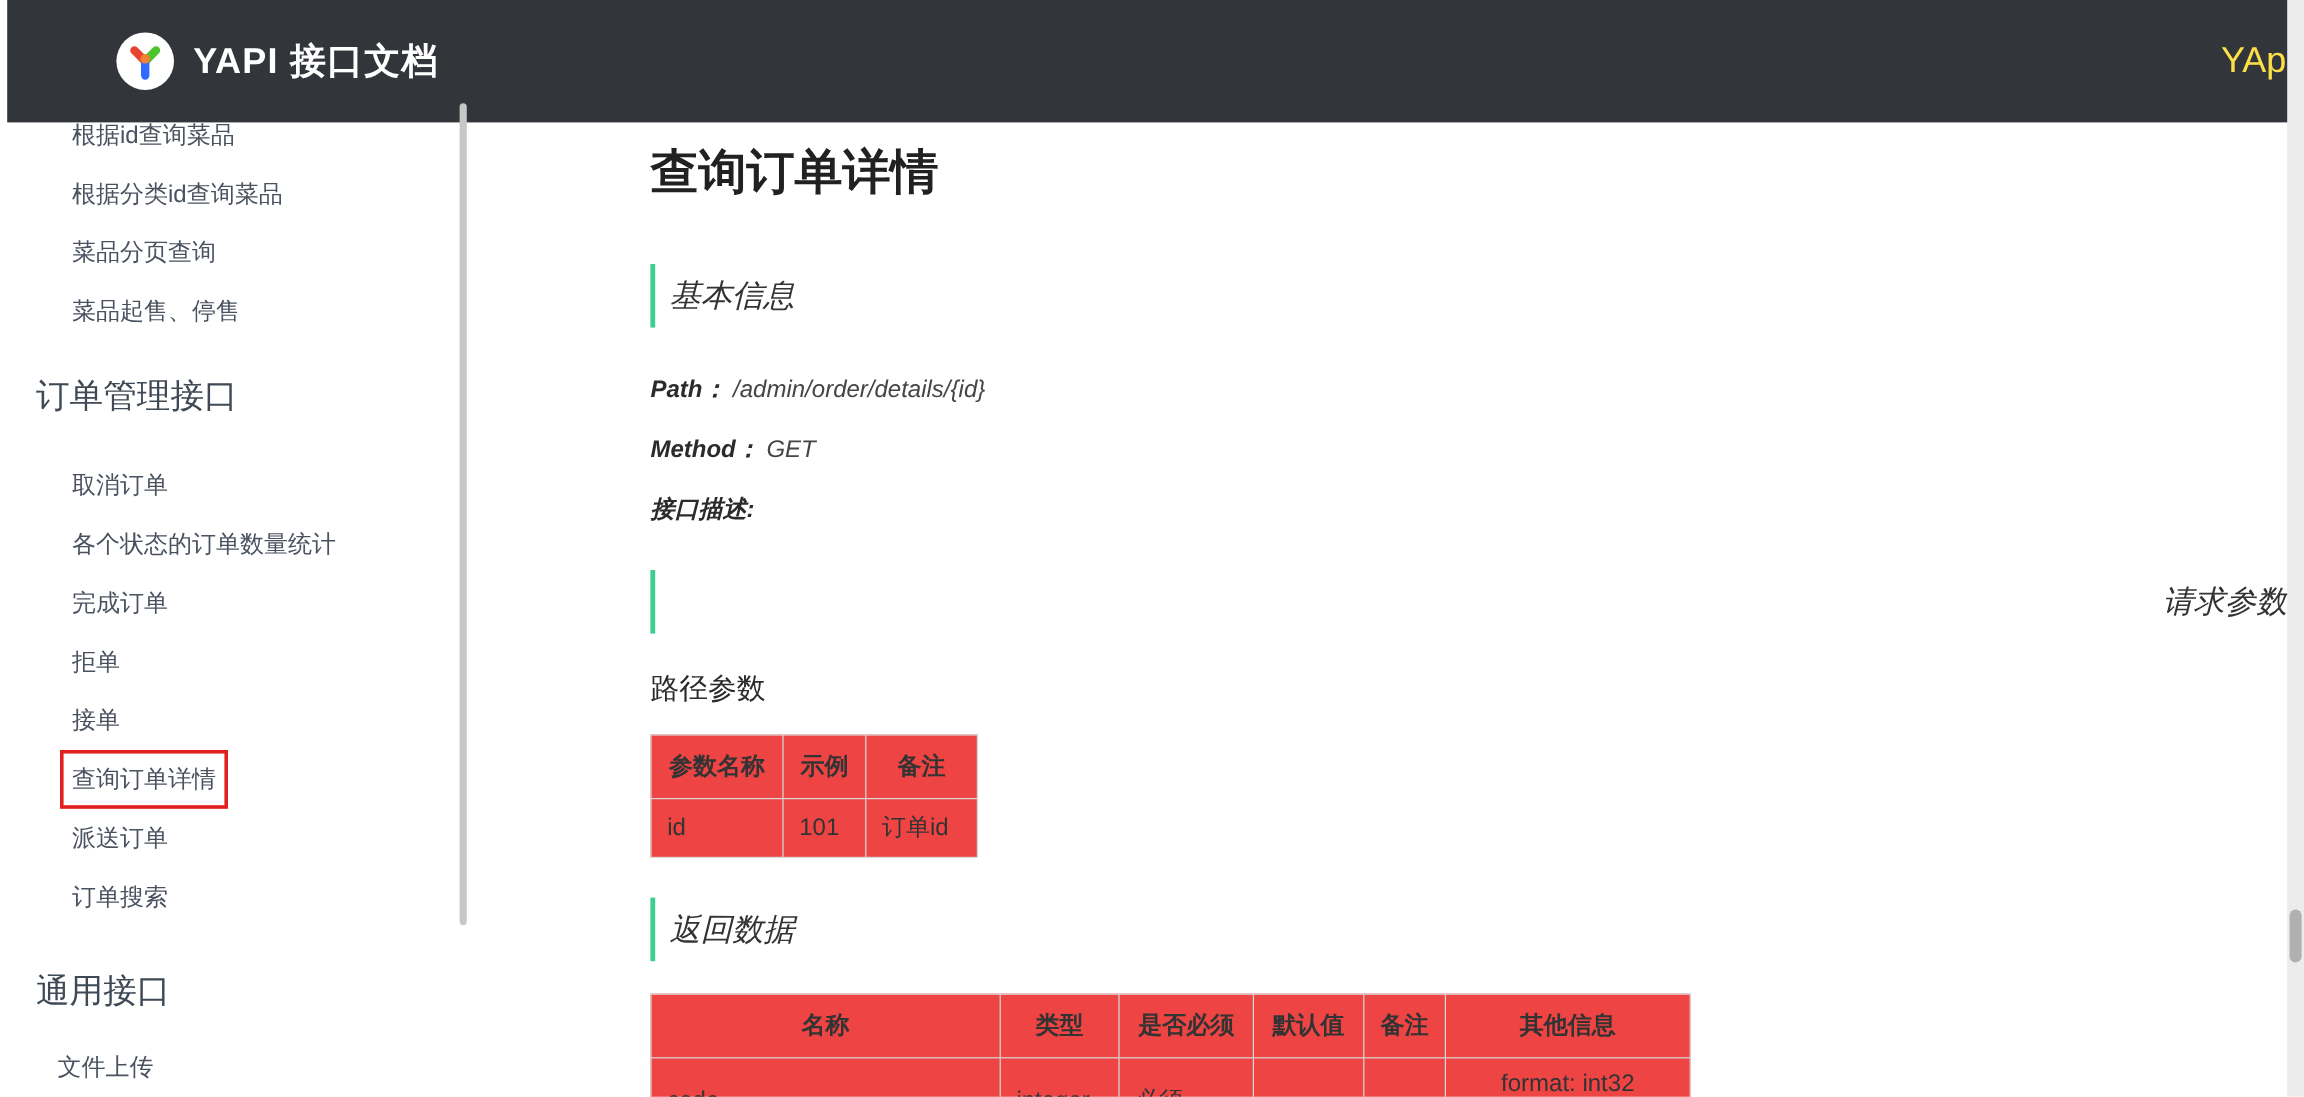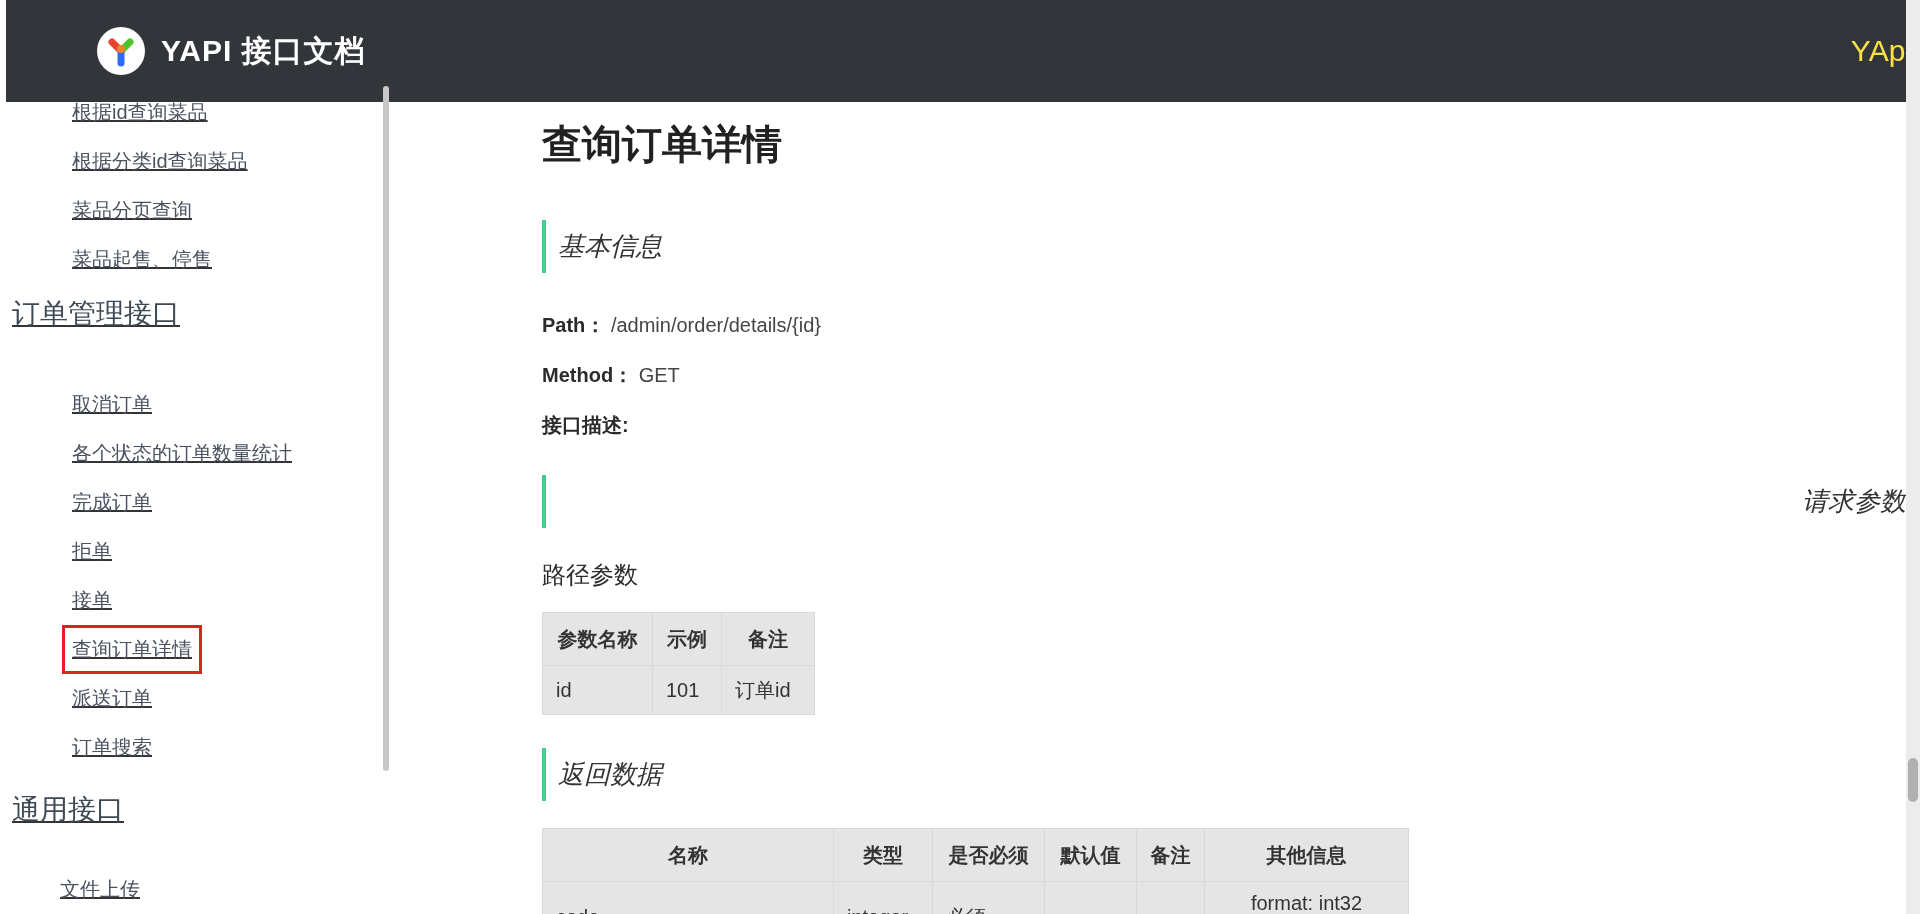--- a/index.html
+++ b/index.html
@@ -13,27 +13,27 @@
     position:absolute;left:6px;top:0;width:1906px;height:102px;
     background:#32363b;display:flex;align-items:center;
   }
   .logo-circle{
     width:48px;height:48px;border-radius:50%;background:#fff;
     margin-left:91px;flex:0 0 auto;display:flex;align-items:center;justify-content:center;
   }
   .header-title{color:#fff;font-size:30px;font-weight:600;margin-left:16px;letter-spacing:1px;}
   .header-right{margin-left:auto;color:#fde047;font-size:30px;font-weight:400;cursor:pointer;}
   
-  .sidebar{position:absolute;left:12px;top:86px;width:390px;height:828px;overflow:hidden;padding-top:2px;box-sizing:border-box;text-decoration:underline;}
+  .sidebar{position:absolute;left:0;top:86px;width:390px;height:828px;overflow:hidden;padding-top:2px;box-sizing:border-box;}
   .side-item{
     height:49px;display:flex;align-items:center;padding-left:60px;
     font-size:20px;color:#4a5260;cursor:pointer;white-space:nowrap;
   }
   .side-section{
-    height:70px;display:flex;align-items:flex-start;
+    height:70px;display:flex;align-items:center;padding-left:30px;
     font-size:28px;color:#3f4a56;white-space:nowrap;
   }
   .mt-sec1{margin-top:11px;}
   .mt-grp{margin-top:15px;}
   .mt-sec2{margin-top:19px;}
   .mt-last{margin-top:4px;padding-left:48px;}
   .side-item.highlighted span{
     display:inline-block;border:3px solid #e12020;padding:8px 7px;margin-left:-10px;
   }
   .side-scroll-thumb{
@@ -45,26 +45,26 @@
   .page-scroll-thumb{position:absolute;right:2px;top:758px;width:10px;height:44px;background:#b0b0b0;border-radius:5px;}
   
   .main{position:absolute;left:542px;top:86px;width:1364px;}
   h1.page-title{margin:36px 0 0;font-size:40px;line-height:44px;font-weight:600;color:#212121;}
   .section-h{
     margin-top:54px;border-left:4px solid #3ecf8e;padding-left:12px;
     font-size:26px;line-height:53px;height:53px;color:#333;font-weight:500;font-style:italic;
   }
   .section-h.req{margin-top:38px;text-align:right;}
   .section-h.resp{margin-top:33px;}
-  .kv{margin-top:26px;font-size:20px;line-height:24px;color:#454545;}
+  .kv{margin-top:26px;font-size:20px;line-height:24px;color:#454545;font-style:italic;}
   .kv.first{margin-top:40px;}
   .kv b{color:#2b2b2b;font-weight:700;}
   .sub-h{margin-top:36px;font-size:24px;line-height:22px;font-weight:400;color:#2b2b2b;}
   
-  table{border-collapse:collapse;table-layout:fixed;margin-top:26px;background:#e5e5e5;}
+  table{border-collapse:collapse;table-layout:fixed;margin-top:26px;background:#ef4444;}
   table.t2{margin-top:27px;}
   th,td{border:1px solid #d9d9d9;font-size:20px;color:#333;box-sizing:border-box;}
   th{font-weight:700;text-align:center;padding:13px 10px;line-height:26px;}
   td{text-align:left;padding:11px 13px;line-height:26px;vertical-align:middle;}
   .t2 td{height:70px;}
   .t2 td.other-info{text-align:center;vertical-align:top;padding-top:8px;}
 </style>
 </head>
 <body>
 

